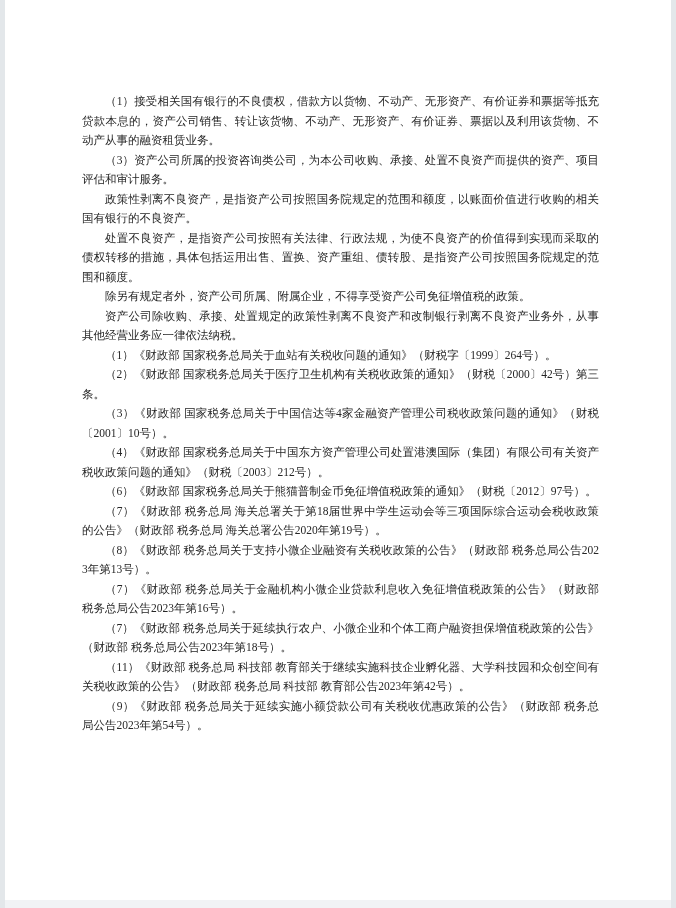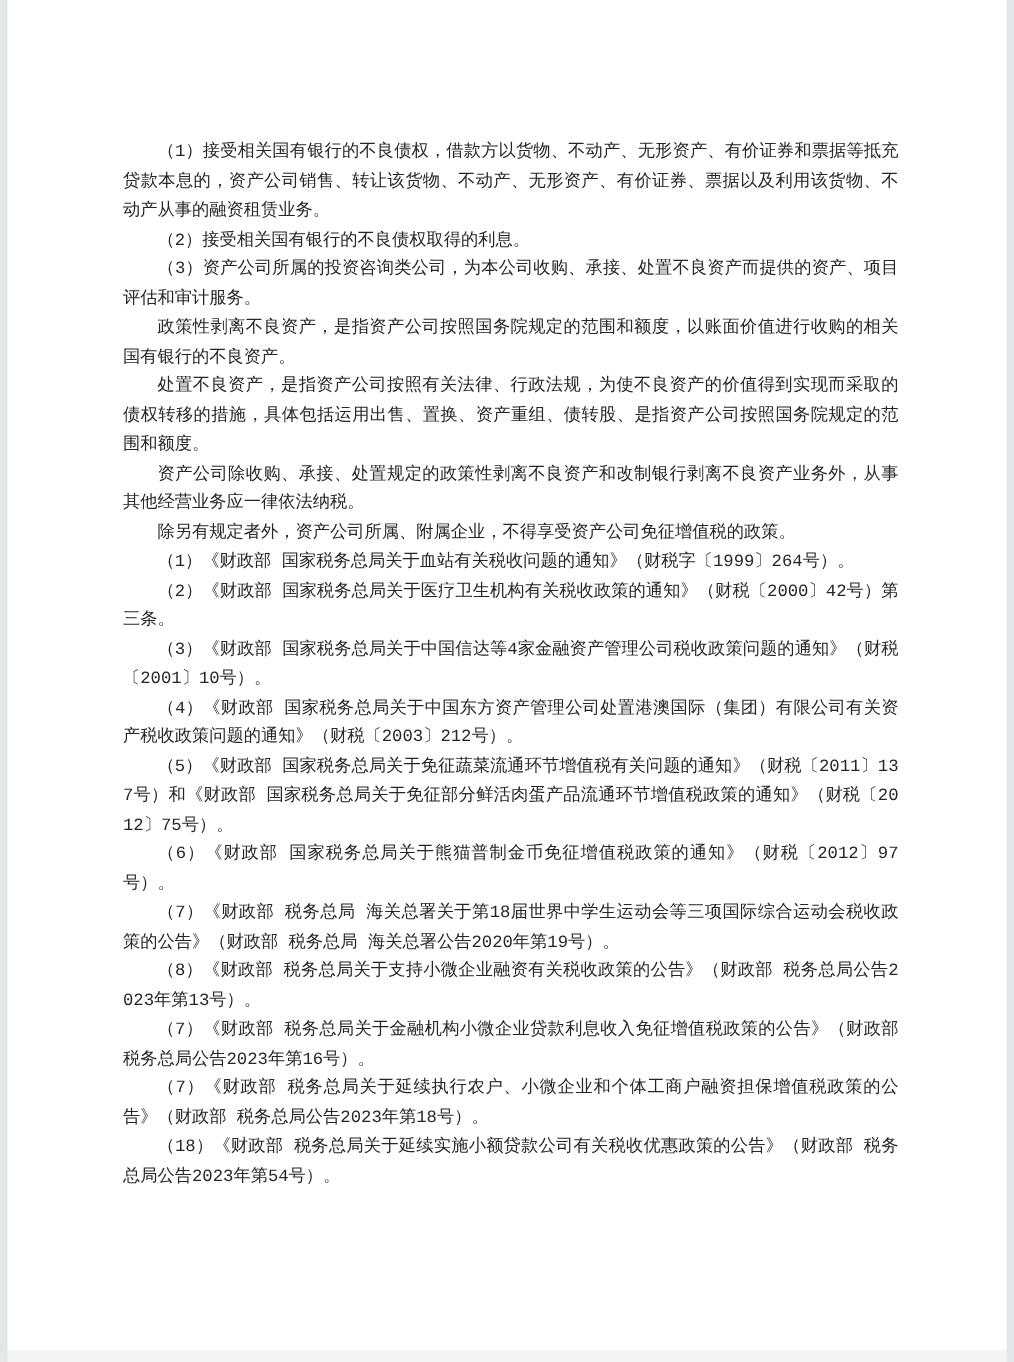--- a/index.html
+++ b/index.html
@@ -27,52 +27,51 @@
     top: 0;
     width: 666px;
     height: 900px;
     background: #ffffff;
   }
   .content {
     position: absolute;
     left: 77px;
     top: 92px;
     width: 517px;
-    font-family: Liberation Mono, monospace;
+    font-family: Liberation Serif, serif;
     font-size: 11.5px;
     line-height: 19.5px;
     color: #262626;
     text-align: justify;
   }
   .content p {
     margin: 0;
     text-indent: 2em;
     word-break: break-all;
   }
 </style>
 </head>
 <body>
 
 <div class="viewer">
   <div class="bottom-strip"></div>
   <div class="page">
     <div class="content">
       <p>（1）接受相关国有银行的不良债权，借款方以货物、不动产、无形资产、有价证券和票据等抵充贷款本息的，资产公司销售、转让该货物、不动产、无形资产、有价证券、票据以及利用该货物、不动产从事的融资租赁业务。</p>
-      <p>（2）接受相关国有银行的不良债权取得的利息。</p>
       <p>（3）资产公司所属的投资咨询类公司，为本公司收购、承接、处置不良资产而提供的资产、项目评估和审计服务。</p>
       <p>政策性剥离不良资产，是指资产公司按照国务院规定的范围和额度，以账面价值进行收购的相关国有银行的不良资产。</p>
       <p>处置不良资产，是指资产公司按照有关法律、行政法规，为使不良资产的价值得到实现而采取的债权转移的措施，具体包括运用出售、置换、资产重组、债转股、是指资产公司按照国务院规定的范围和额度。</p>
+      <p>除另有规定者外，资产公司所属、附属企业，不得享受资产公司免征增值税的政策。</p>
       <p>资产公司除收购、承接、处置规定的政策性剥离不良资产和改制银行剥离不良资产业务外，从事其他经营业务应一律依法纳税。</p>
-      <p>除另有规定者外，资产公司所属、附属企业，不得享受资产公司免征增值税的政策。</p>
       <p>（1）《财政部 国家税务总局关于血站有关税收问题的通知》（财税字〔1999〕264号）。</p>
       <p>（2）《财政部 国家税务总局关于医疗卫生机构有关税收政策的通知》（财税〔2000〕42号）第三条。</p>
       <p>（3）《财政部 国家税务总局关于中国信达等4家金融资产管理公司税收政策问题的通知》（财税〔2001〕10号）。</p>
       <p>（4）《财政部 国家税务总局关于中国东方资产管理公司处置港澳国际（集团）有限公司有关资产税收政策问题的通知》（财税〔2003〕212号）。</p>
-      <p>（5）《财政部 国家税务总局关于免征蔬菜流通环节增值税有关问题的通知》（财税〔2011〕137号）和《财政部 国家税务总局关于免征部分鲜活肉蛋产品流通环节增值税政策的通知》（财税〔2012〕75号）。</p>
       <p>（6）《财政部 国家税务总局关于熊猫普制金币免征增值税政策的通知》（财税〔2012〕97号）。</p>
       <p>（7）《财政部 税务总局 海关总署关于第18届世界中学生运动会等三项国际综合运动会税收政策的公告》（财政部 税务总局 海关总署公告2020年第19号）。</p>
       <p>（8）《财政部 税务总局关于支持小微企业融资有关税收政策的公告》（财政部 税务总局公告2023年第13号）。</p>
       <p>（7）《财政部 税务总局关于金融机构小微企业贷款利息收入免征增值税政策的公告》（财政部 税务总局公告2023年第16号）。</p>
       <p>（7）《财政部 税务总局关于延续执行农户、小微企业和个体工商户融资担保增值税政策的公告》（财政部 税务总局公告2023年第18号）。</p>
-      <p>（18）《财政部 税务总局关于延续实施小额贷款公司有关税收优惠政策的公告》（财政部 税务总局公告2023年第54号）。</p>
+      <p>（11）《财政部 税务总局 科技部 教育部关于继续实施科技企业孵化器、大学科技园和众创空间有关税收政策的公告》（财政部 税务总局 科技部 教育部公告2023年第42号）。</p>
+      <p>（9）《财政部 税务总局关于延续实施小额贷款公司有关税收优惠政策的公告》（财政部 税务总局公告2023年第54号）。</p>
     </div>
   </div>
 </div>
 
 </body></html>

